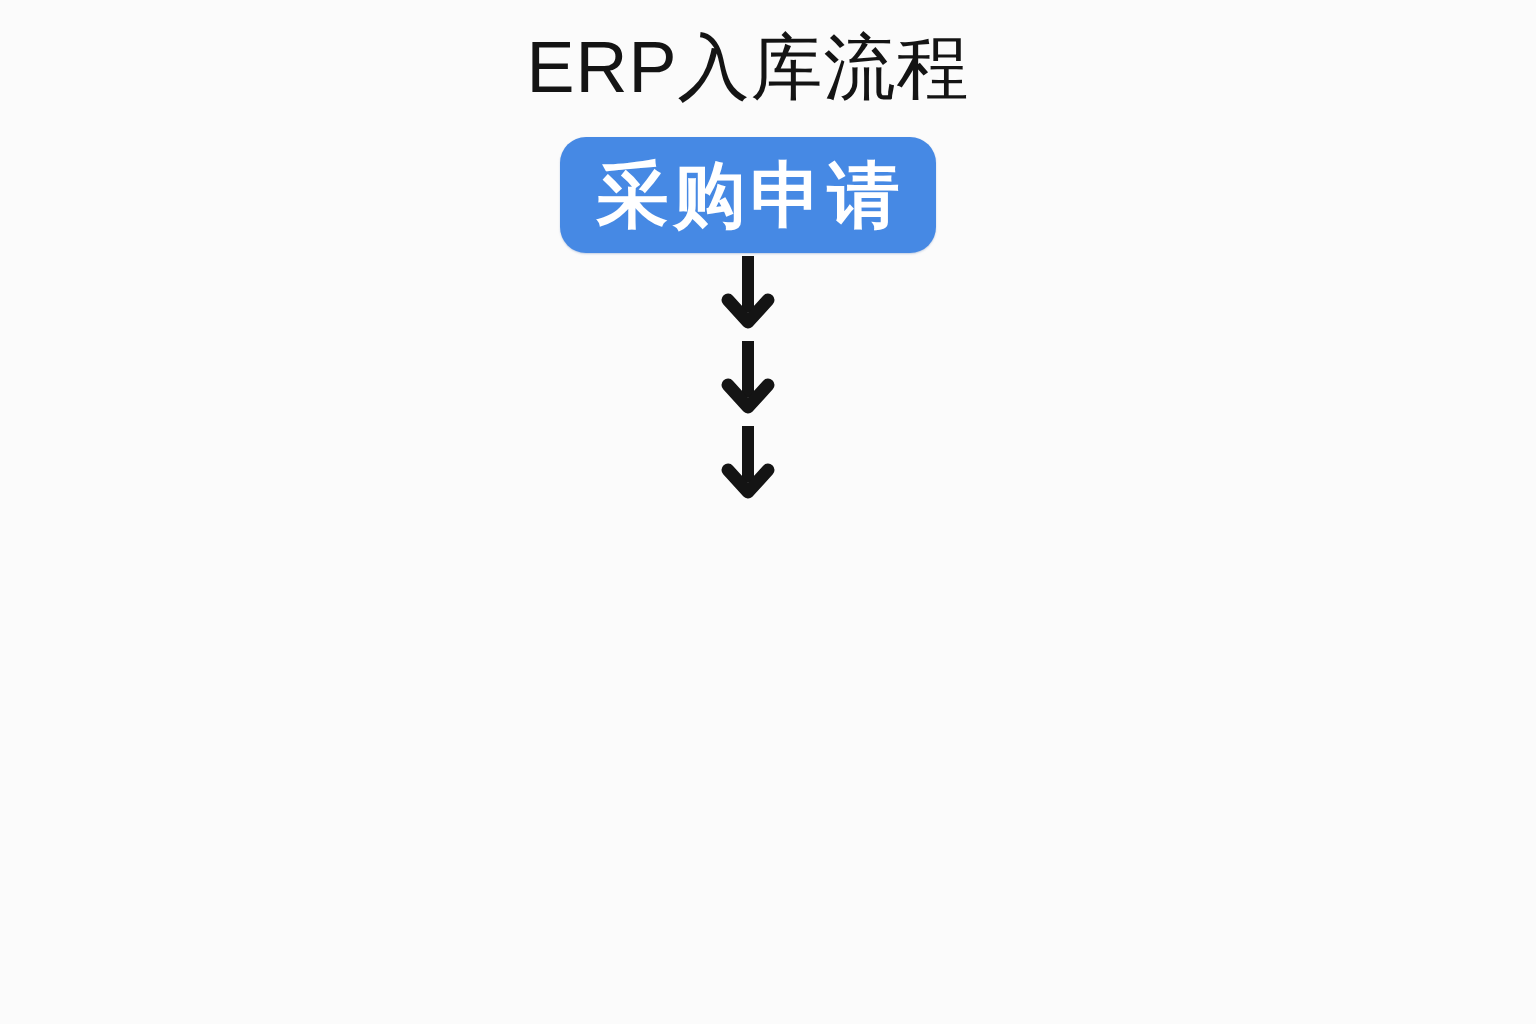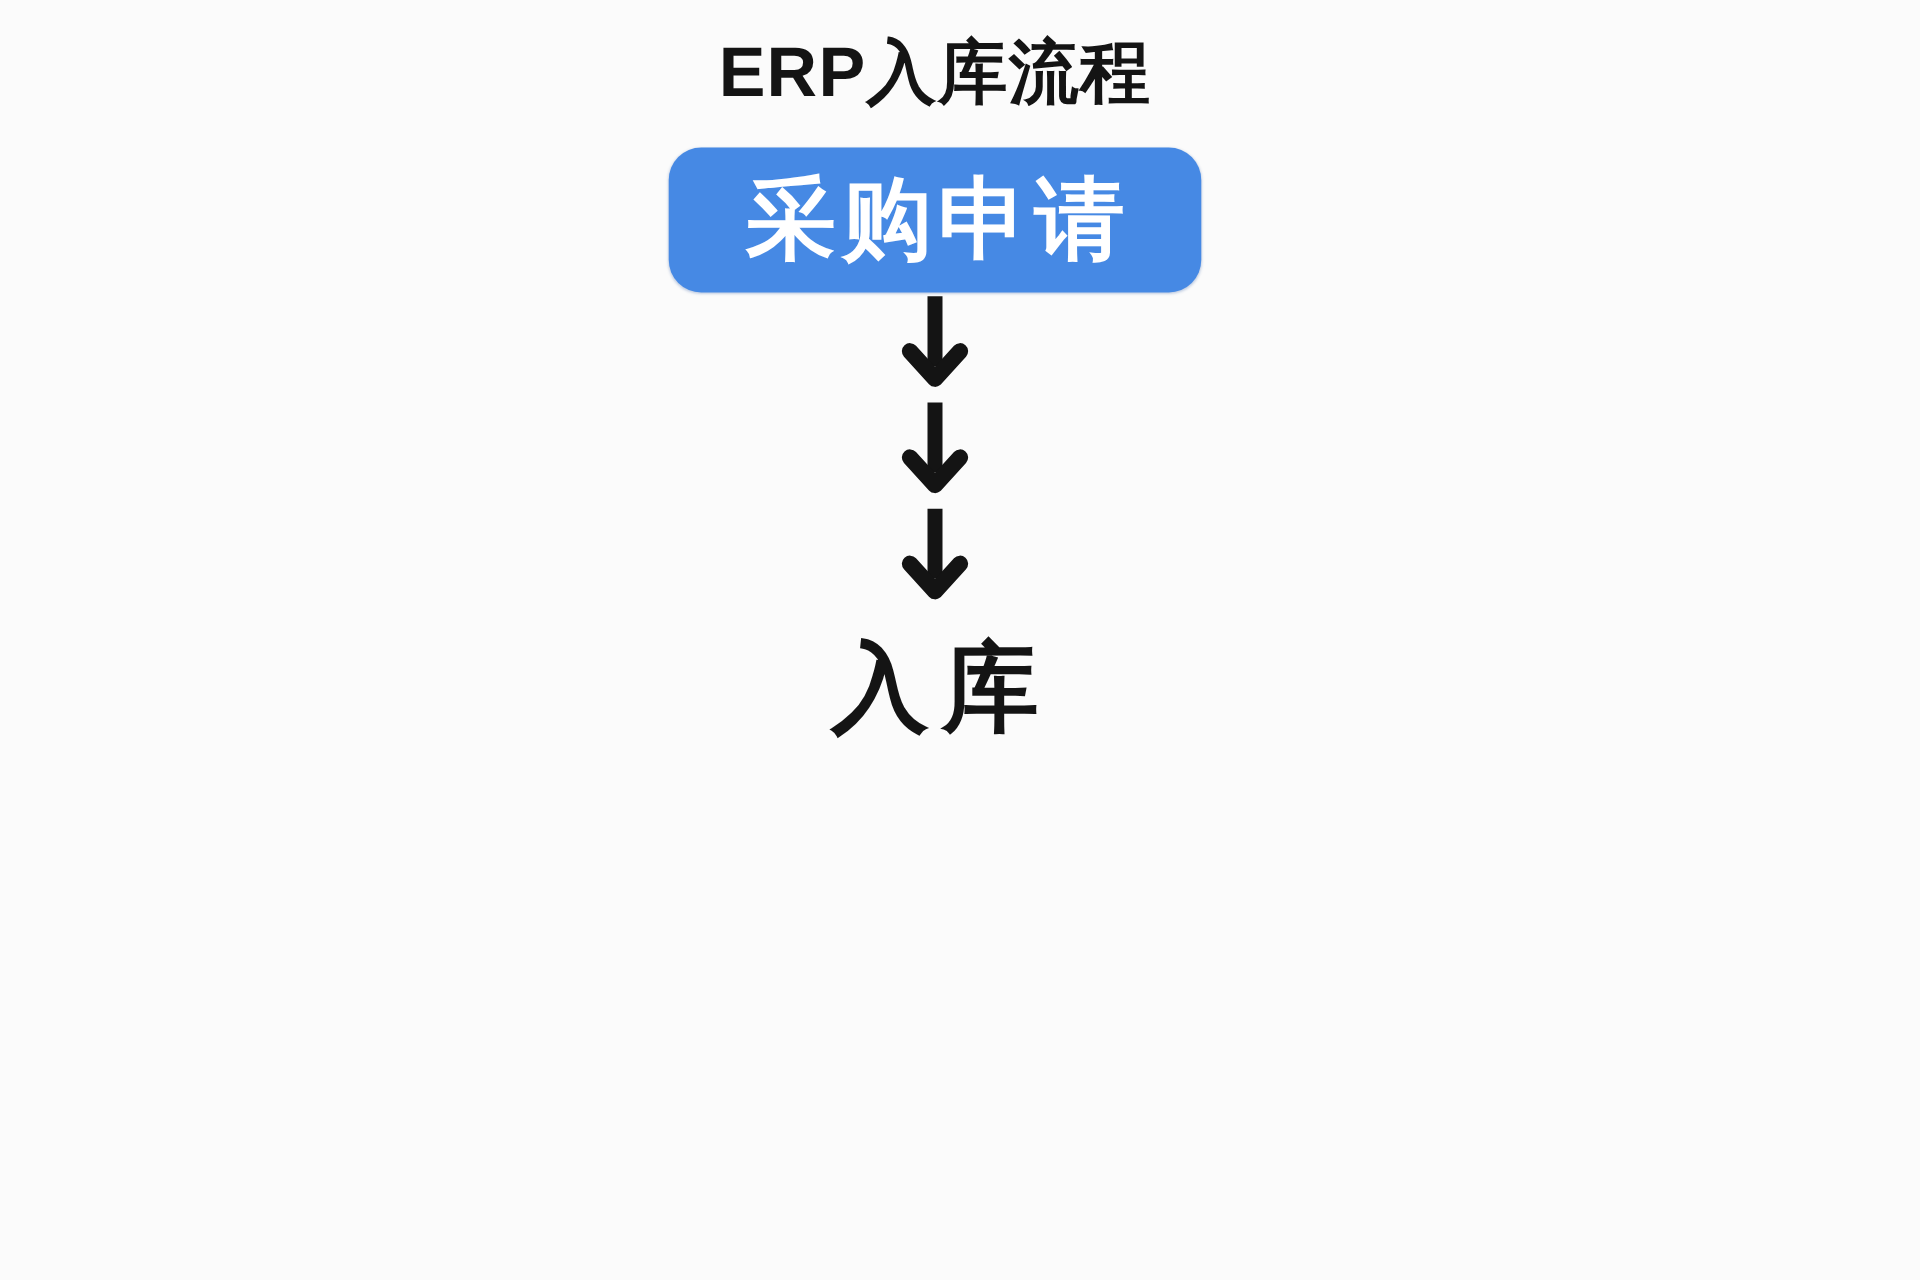--- a/index.html
+++ b/index.html
@@ -22,35 +22,35 @@
   }
   .column {
     display: flex;
     flex-direction: column;
     align-items: center;
     transform: translateX(-20px);
   }
   .diagram-title {
     margin: 0;
     margin-top: 26px;
-    font-size: 56px;
+    font-size: 72px;
     line-height: 1.15;
-    font-weight: bold;
+    font-weight: normal;
     letter-spacing: 1px;
     color: var(--ink, #141414);
     white-space: nowrap;
   }
   .flow {
     display: flex;
     flex-direction: column;
     align-items: center;
     margin-top: 28px;
   }
   .node {
-    width: 426px;
+    width: 376px;
     height: 116px;
     background: var(--box, #4689E4);
     border-radius: 26px;
     display: flex;
     align-items: center;
     justify-content: center;
     box-shadow: 0 1px 2px rgba(30, 80, 160, 0.25);
   }
   .node span {
     color: var(--boxtext, #FFFFFF);
@@ -109,16 +109,15 @@
 
 
       <svg class="arrow" viewBox="0 0 56 84">
         <line x1="28" y1="2" x2="28" y2="58" stroke-width="12"></line>
         <path d="M 8 46 L 28 68 L 48 46" stroke-width="13" stroke-linecap="round" stroke-linejoin="round"></path>
       </svg>
 
 
     </div>
 
-    <div class="final-label">入库</div>
 
   </div>
 </div>
 
 </body></html>

